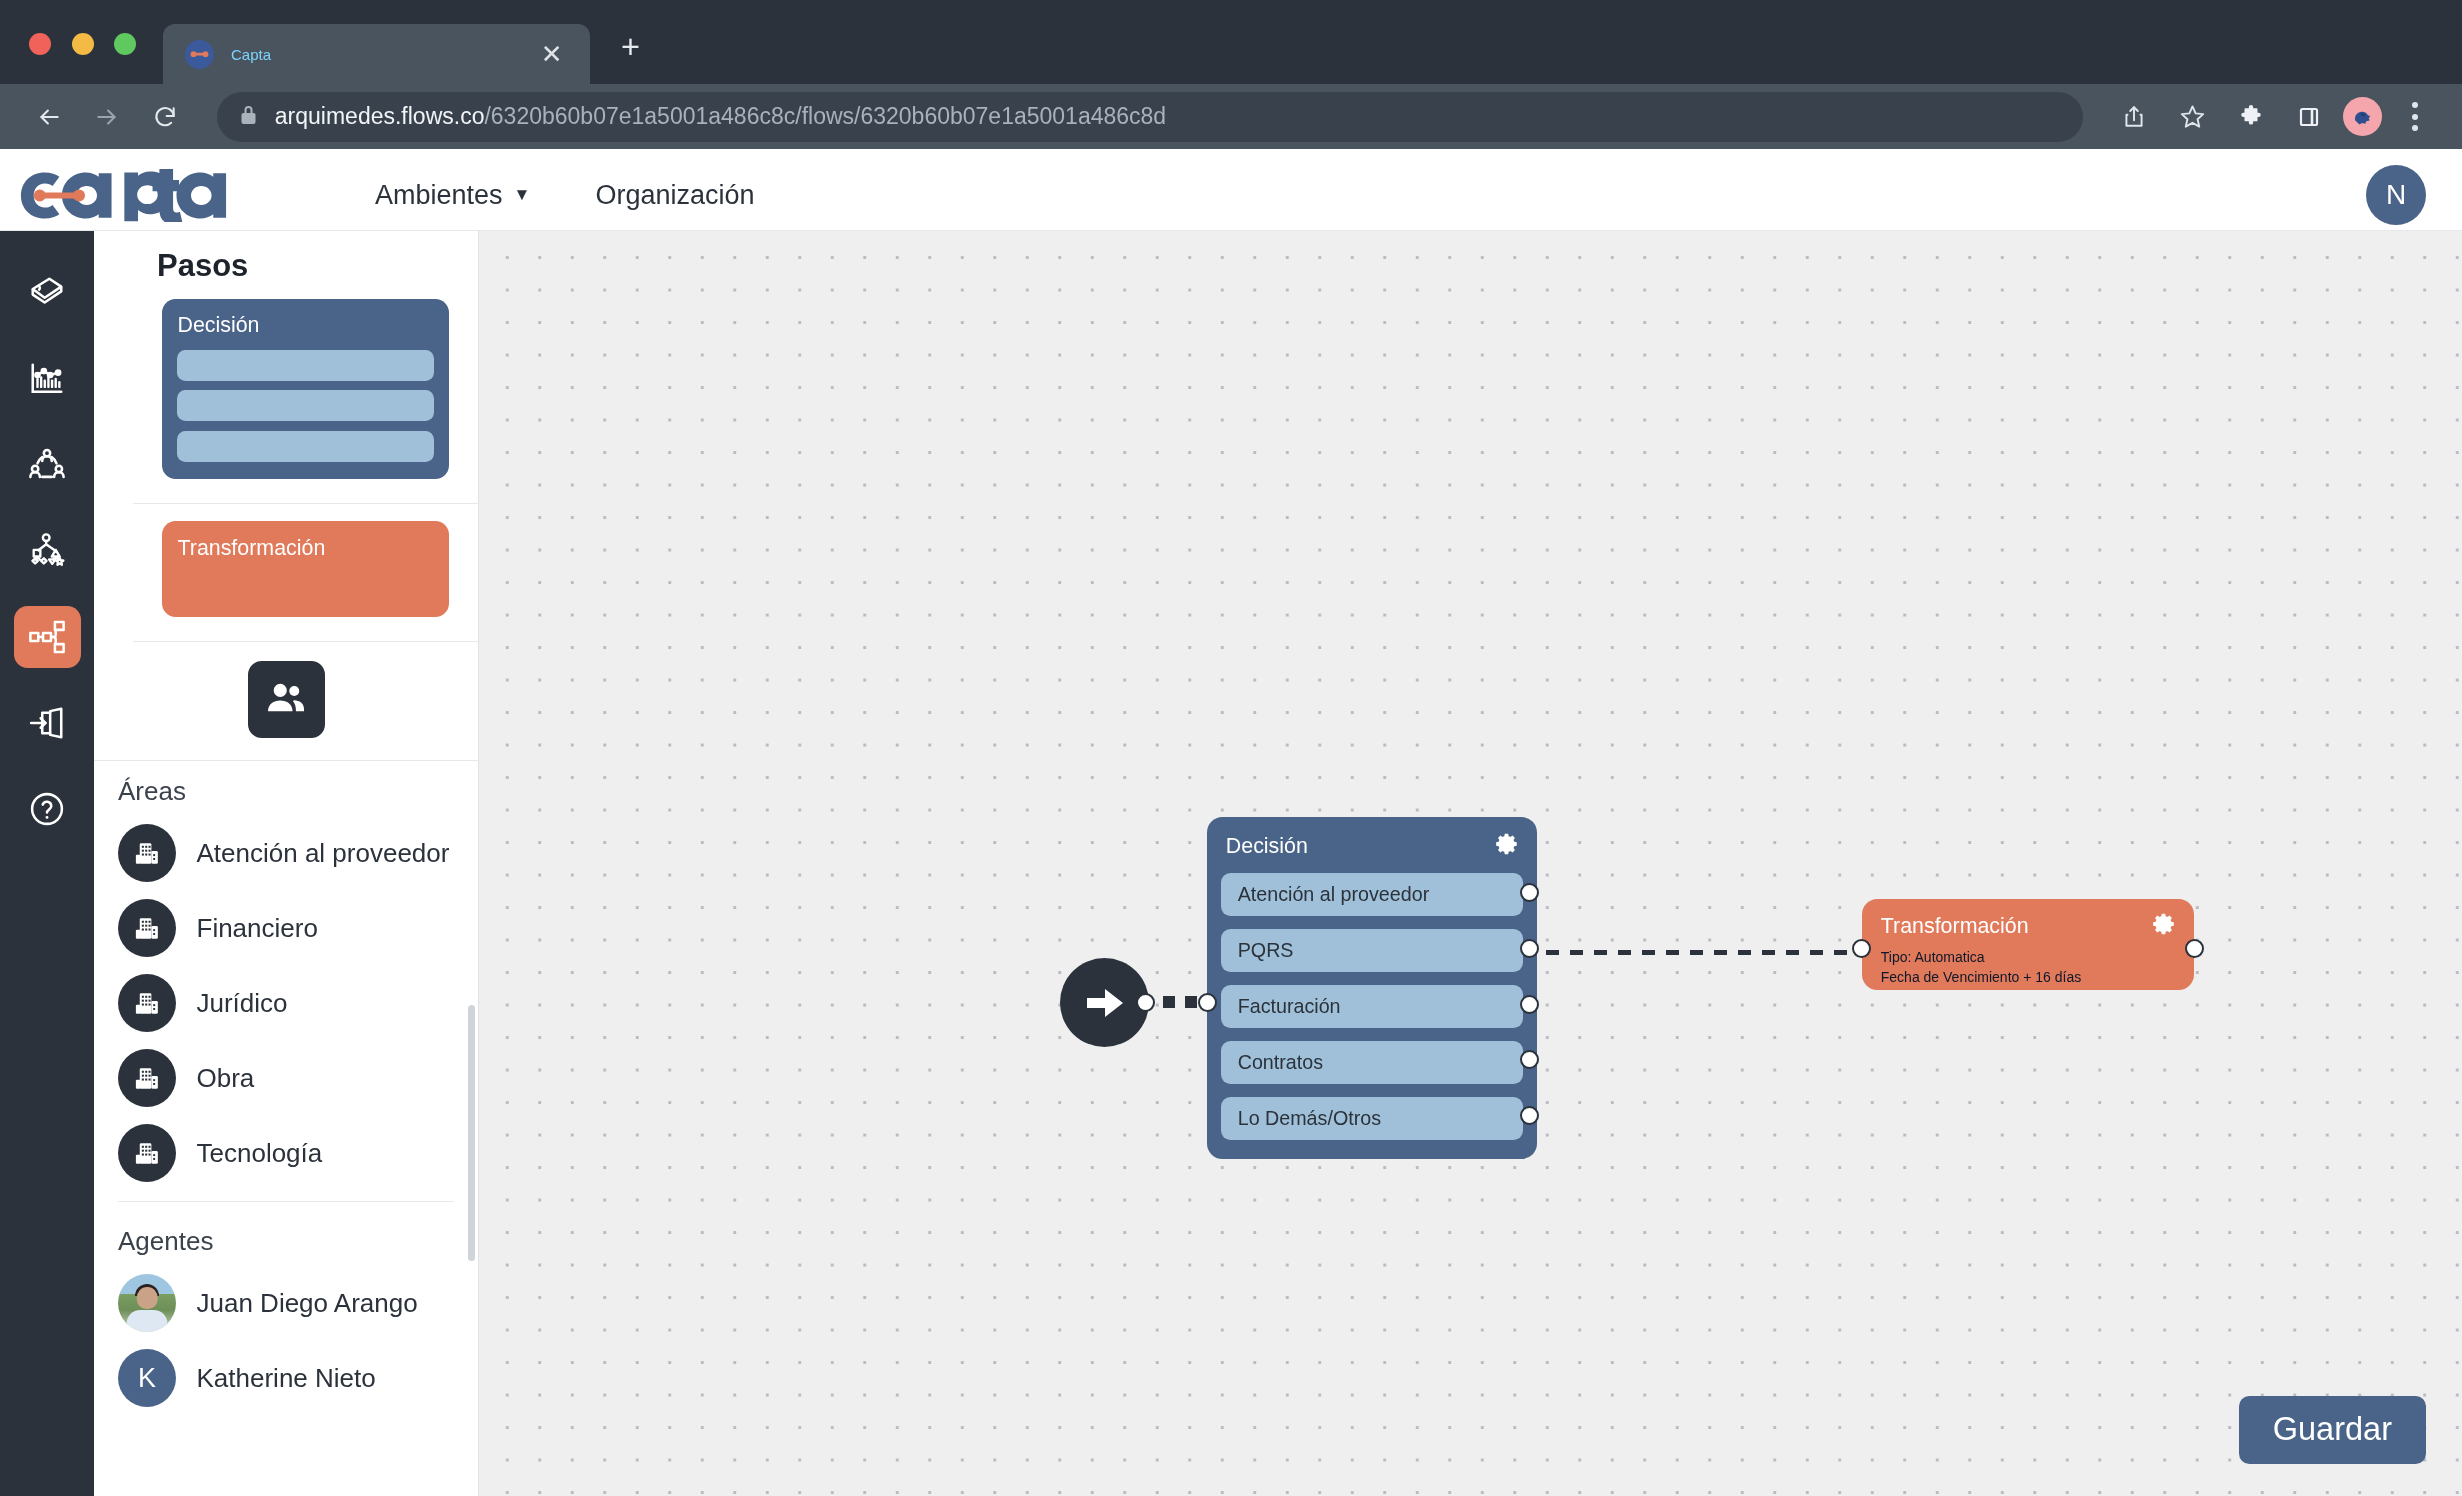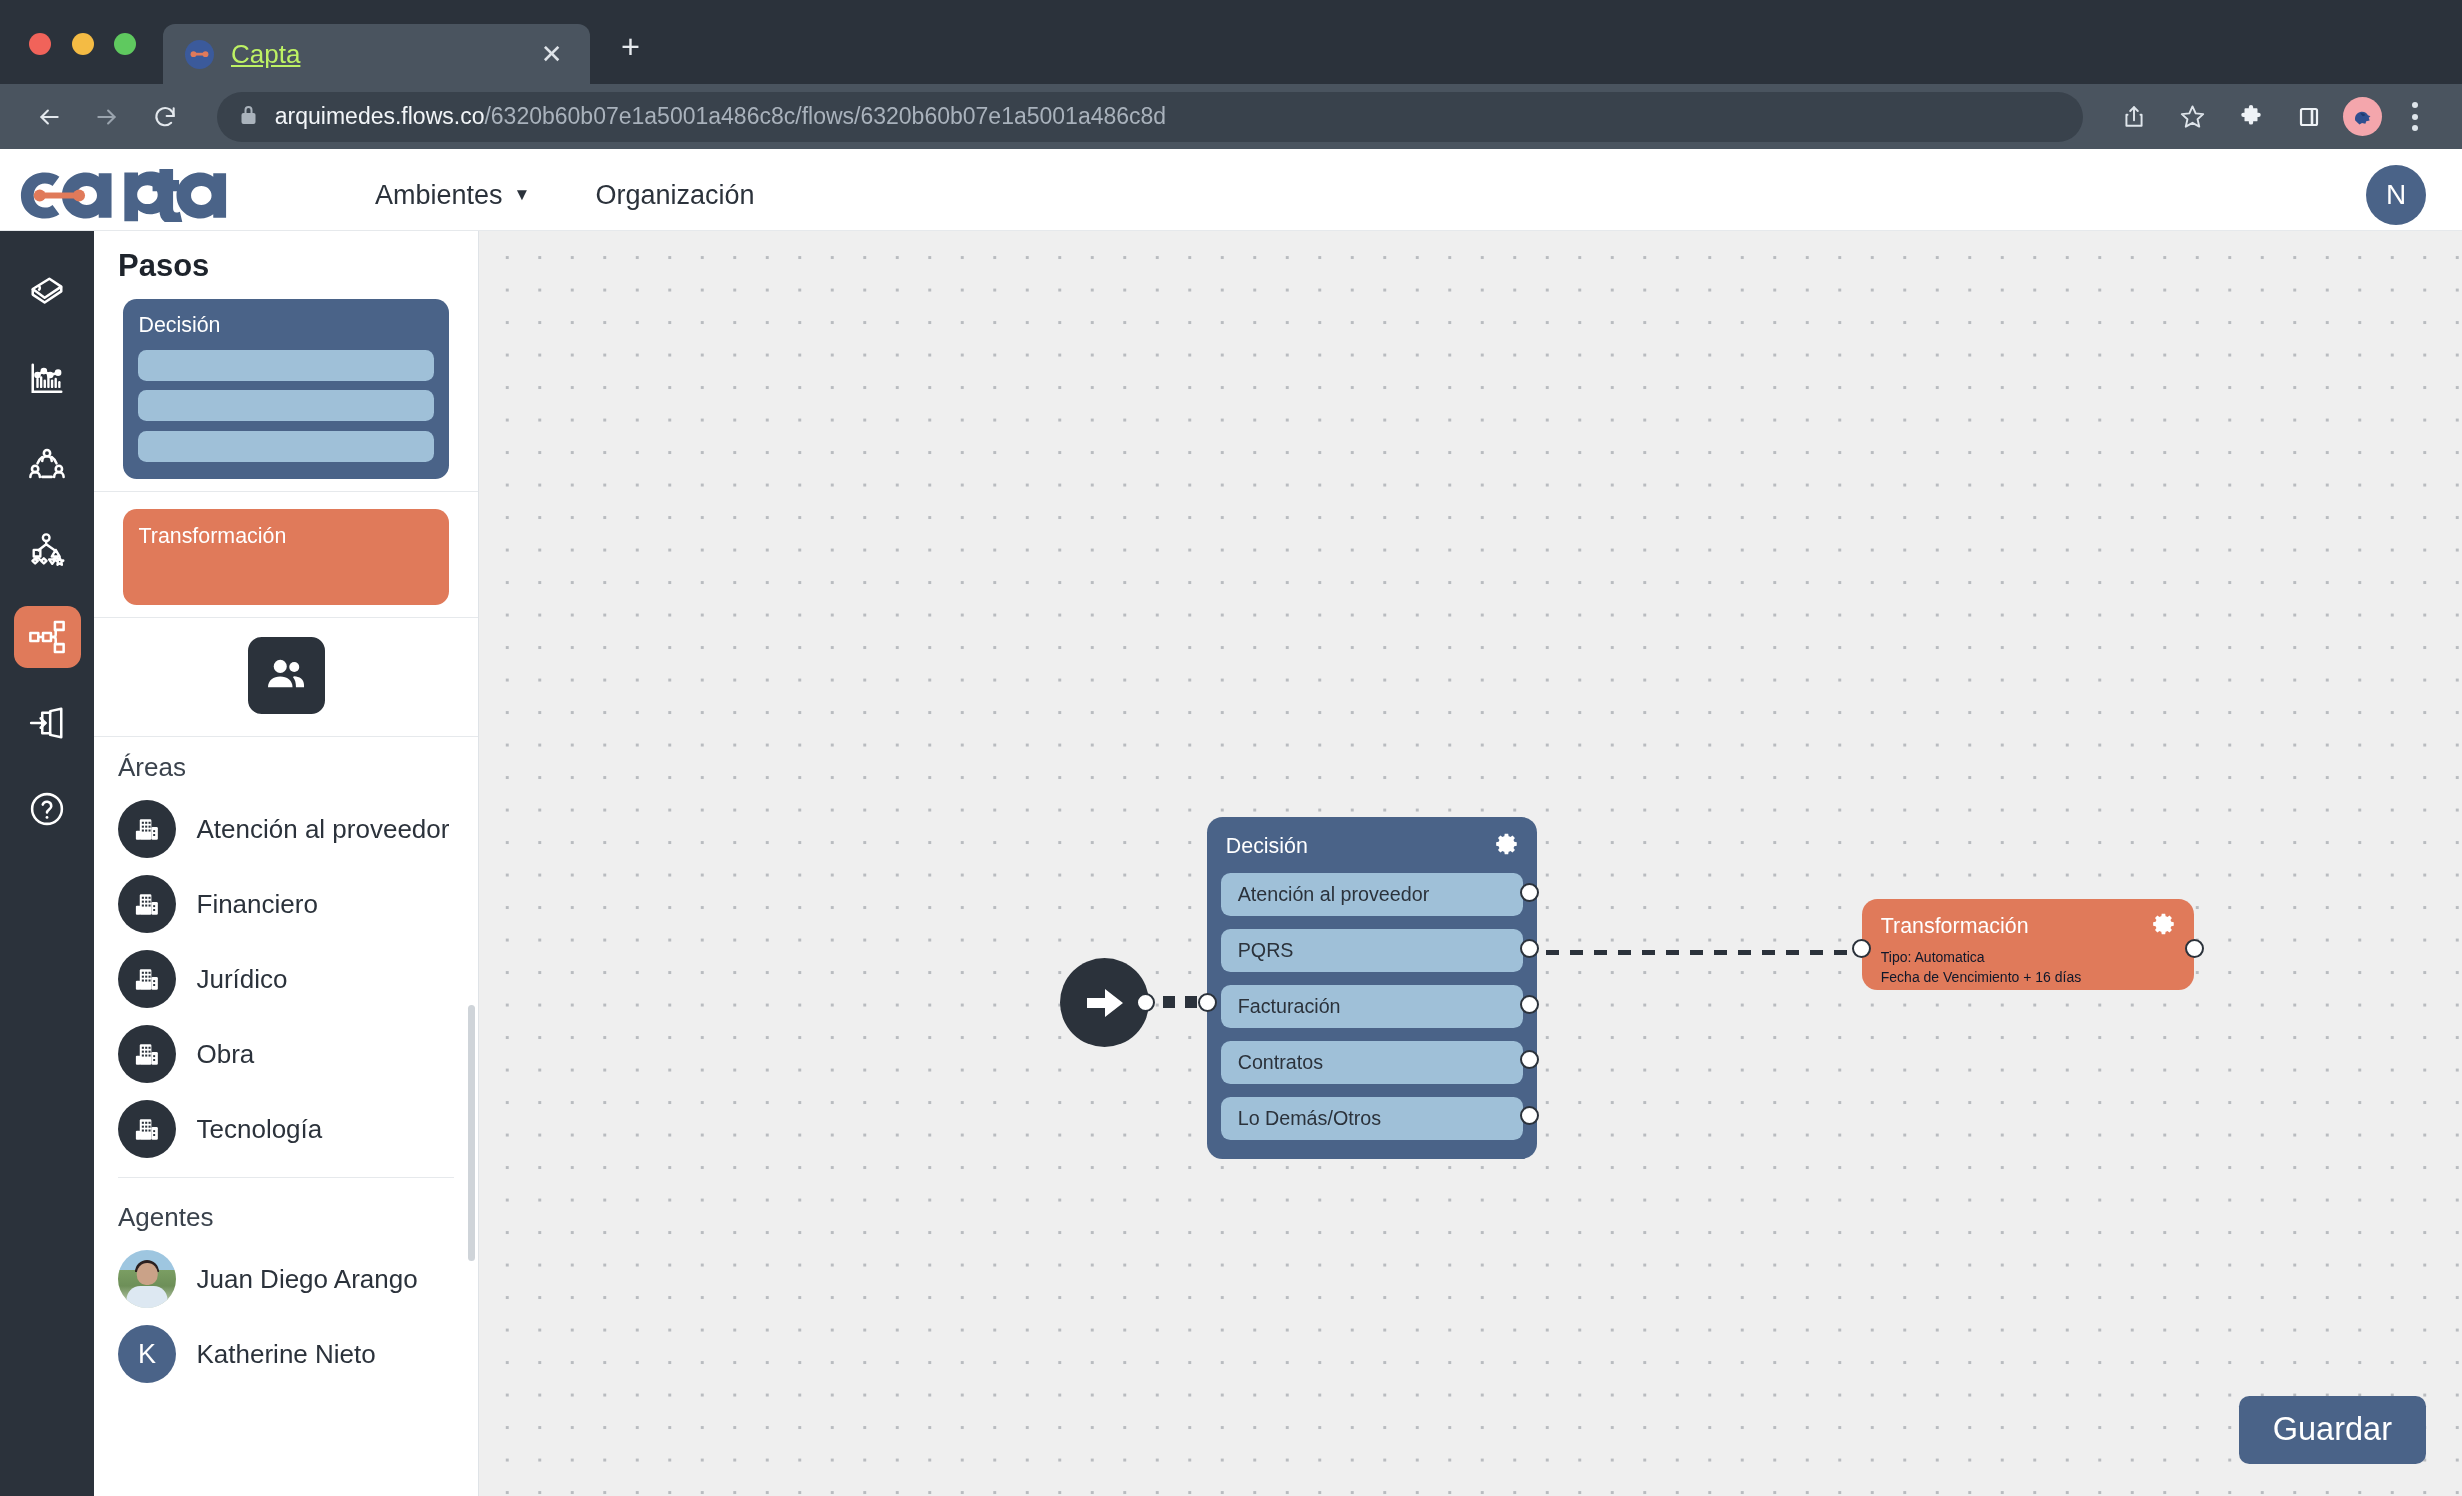--- a/index.html
+++ b/index.html
@@ -23,21 +23,21 @@
   .dot.green { background: #5fc95f; }
 
   .tab {
     height: 60px; width: 427px; background: #4a545f; border-radius: 12px 12px 0 0;
     display: flex; align-items: center; padding: 0 19px 0 22px; gap: 17px;
   }
   .favicon {
     width: 29px; height: 29px; border-radius: 50%; background: #3b5a9b;
     display: flex; align-items: center; justify-content: center; flex: 0 0 29px;
   }
-  .tab-title { color: #bef264; font-size: 26px; flex: 1; white-space: nowrap; overflow: hidden; text-decoration: underline; }
+  .tab-title { color: #7dd3fc; font-size: 15px; flex: 1; white-space: nowrap; overflow: hidden; }
   .tab-close { color: #dfe4e9; font-size: 26px; line-height: 1; padding: 0 8.5px; cursor: pointer; }
   .newtab { color: #e6eaee; font-size: 32.5px; line-height: 1; margin-left: 31px; padding-bottom: 20.5px; cursor: pointer; }
 
   .toolbar {
     height: 65px; background: #4a545f; display: flex; align-items: center;
     padding: 0 22px; gap: 5.1px; flex: 0 0 65px;
   }
   .navbtn {
     width: 53px; height: 53px; display: flex; align-items: center; justify-content: center;
     color: #e3e8ed; cursor: pointer; border-radius: 50%;
@@ -90,21 +90,21 @@
     width: 67px; height: 62px; display: flex; align-items: center; justify-content: center;
     border-radius: 13.7px; cursor: pointer; color: #fff;
   }
   .rail-btn.active { background: #e07a5a; }
 
   
   .panel {
     width: 385px; flex: 0 0 385px; background: #fff; border-right: 0.9px solid #dfe3e7;
     display: flex; flex-direction: column; position: relative; overflow: hidden;
   }
-  .panel-sec { padding: 17px 24px 12px 24px; border-bottom: 0.9px solid #e6e9ec; }
+  .panel-sec { padding: 17px 24px 24px 24px; border-bottom: 0.9px solid #e6e9ec; margin-left: 39px; }
   .panel-title { font-size: 31px; font-weight: bold; color: #1e242c; margin-bottom: 15.4px; }
   .sub-title { font-size: 26px; color: #3a424c; margin-bottom: 8.5px; }
 
   .palette-decision {
     background: #4a6388; border-radius: 13.7px; padding: 13.7px 15.4px 17px 15.4px; margin: 0 5.1px;
   }
   .palette-decision .lbl { color: #fff; font-size: 21.4px; margin-bottom: 12px; }
   .pbar { height: 31px; background: #9fc0d8; border-radius: 8.5px; margin-bottom: 9.4px; }
   .pbar:last-child { margin-bottom: 0; }
 

